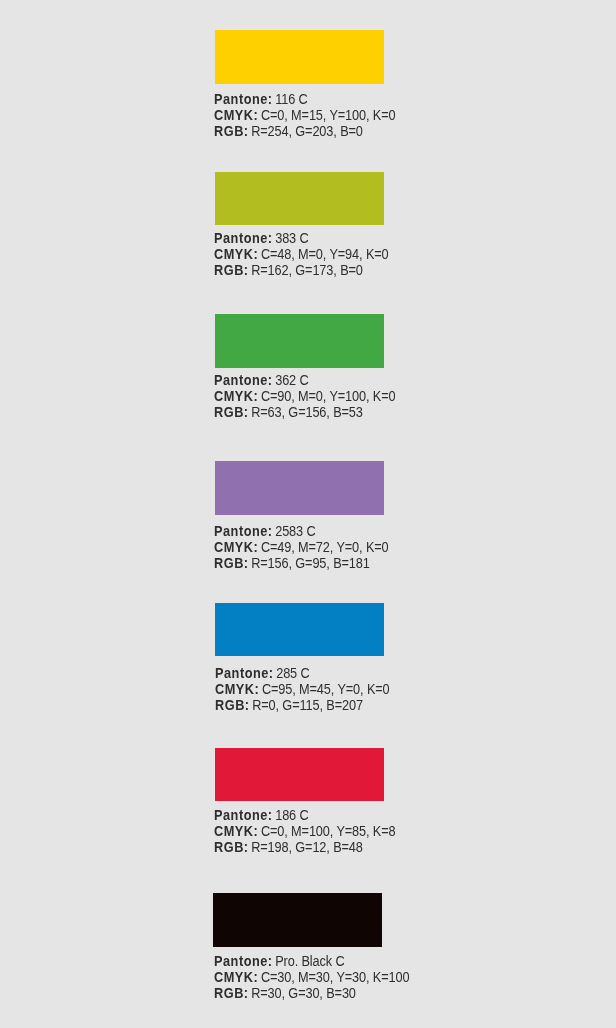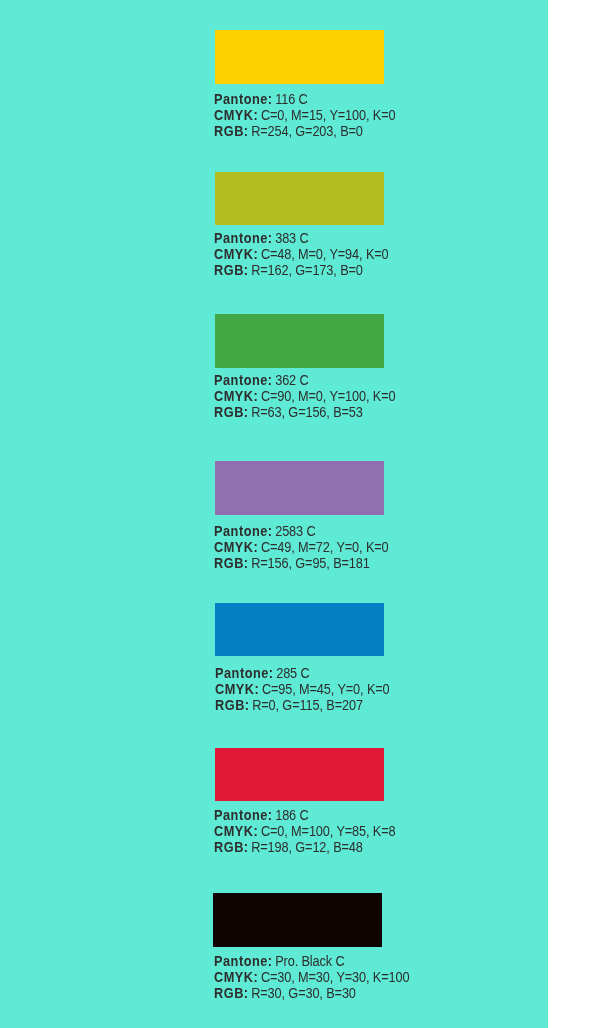--- a/index.html
+++ b/index.html
@@ -10,23 +10,23 @@
     height: 1028px;
     background: #ffffff;
     overflow: hidden;
   }
   body {
     font-family: "Liberation Sans", sans-serif;
     -webkit-font-smoothing: antialiased;
   }
   #sheet {
     position: relative;
-    width: 548px;
+    width: 616px;
     height: 1028px;
-    background: #5eead4;
+    background: #e5e5e5;
   }
   .swatch-block {
     position: absolute;
     left: 0;
     top: 0;
     width: 616px;
     height: 0;
   }
   .swatch {
     position: absolute;

